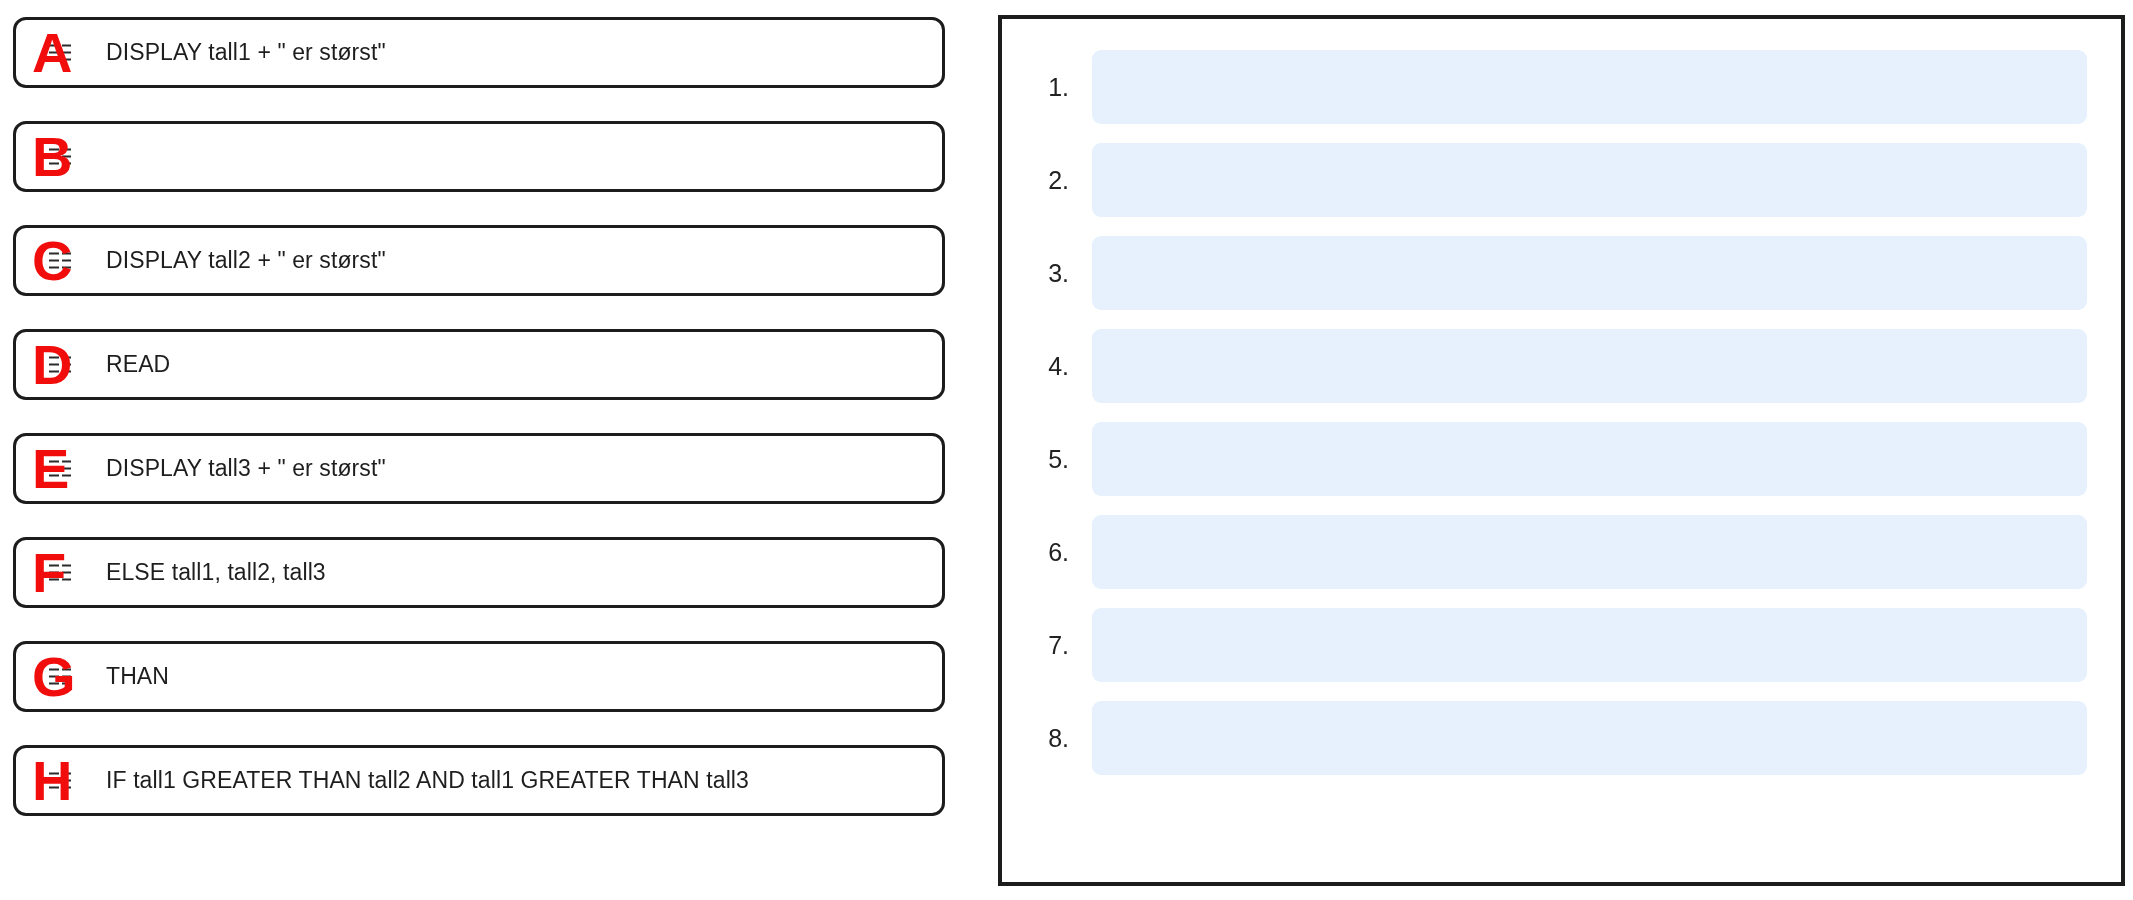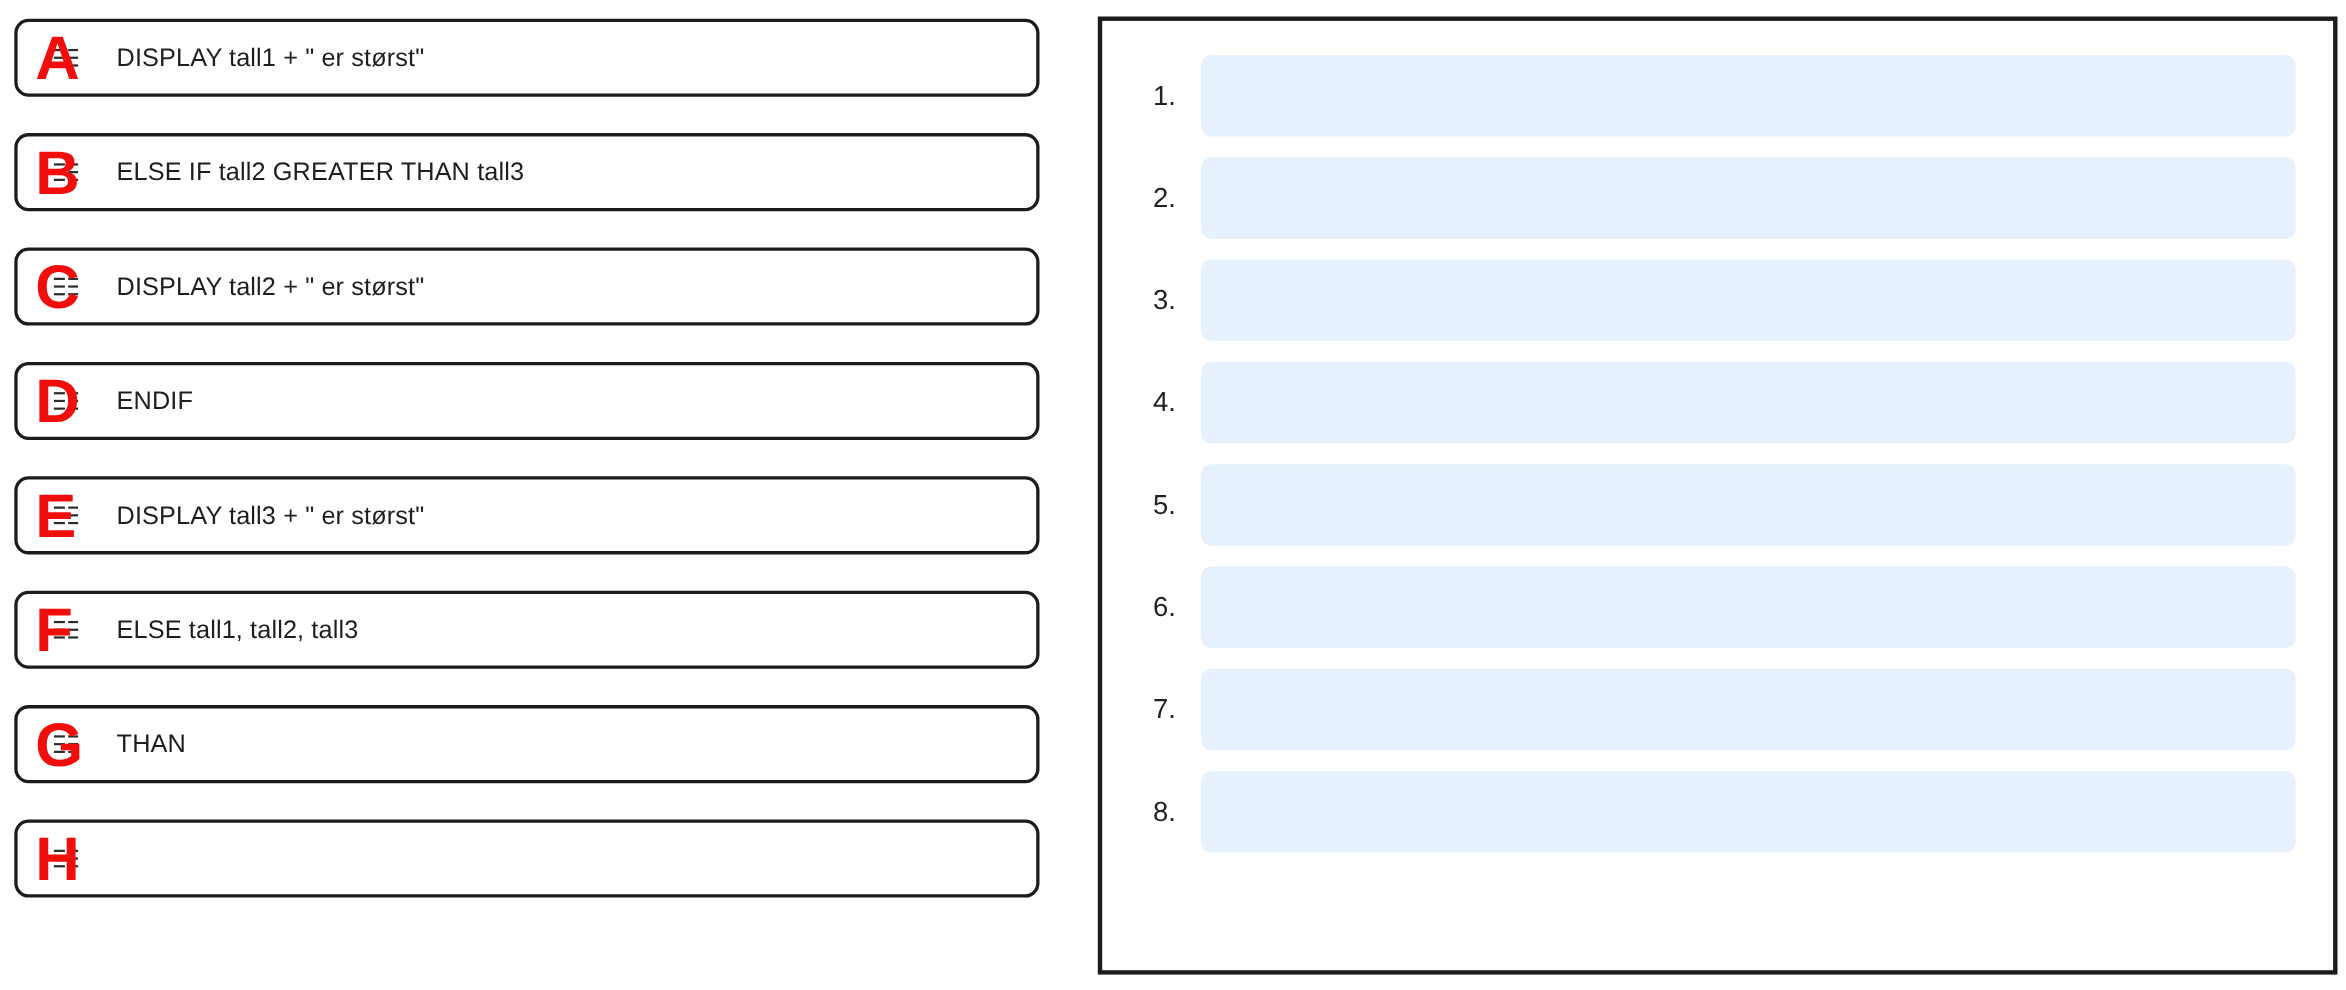--- a/index.html
+++ b/index.html
@@ -177,21 +177,20 @@
         <span class="drag-handle">
           <i></i>
             <i></i>
           <i></i>
             <i></i>
           <i></i>
             <i></i>
         </span>
         <span class="card-letter">B</span>
       </div>
-      <span class="card-text">ELSE IF tall2 GREATER THAN tall3</span>
     </div>
 
     <div class="drag-card">
       <div class="handle-wrap">
         <span class="drag-handle">
           <i></i>
             <i></i>
           <i></i>
             <i></i>
           <i></i>
@@ -207,21 +206,21 @@
         <span class="drag-handle">
           <i></i>
             <i></i>
           <i></i>
             <i></i>
           <i></i>
             <i></i>
         </span>
         <span class="card-letter">D</span>
       </div>
-      <span class="card-text">ENDIF</span>
+      <span class="card-text">READ</span>
     </div>
 
     <div class="drag-card">
       <div class="handle-wrap">
         <span class="drag-handle">
           <i></i>
             <i></i>
           <i></i>
             <i></i>
           <i></i>
@@ -267,20 +266,21 @@
         <span class="drag-handle">
           <i></i>
             <i></i>
           <i></i>
             <i></i>
           <i></i>
             <i></i>
         </span>
         <span class="card-letter">H</span>
       </div>
+      <span class="card-text">IF tall1 GREATER THAN tall2 AND tall1 GREATER THAN tall3</span>
     </div>
 
   </div>
 
   <div class="target-panel">
     <div class="slot-list">
 
       <div class="slot-row">
         <span class="slot-index">1.</span>
         <div class="slot-dropzone"></div>

